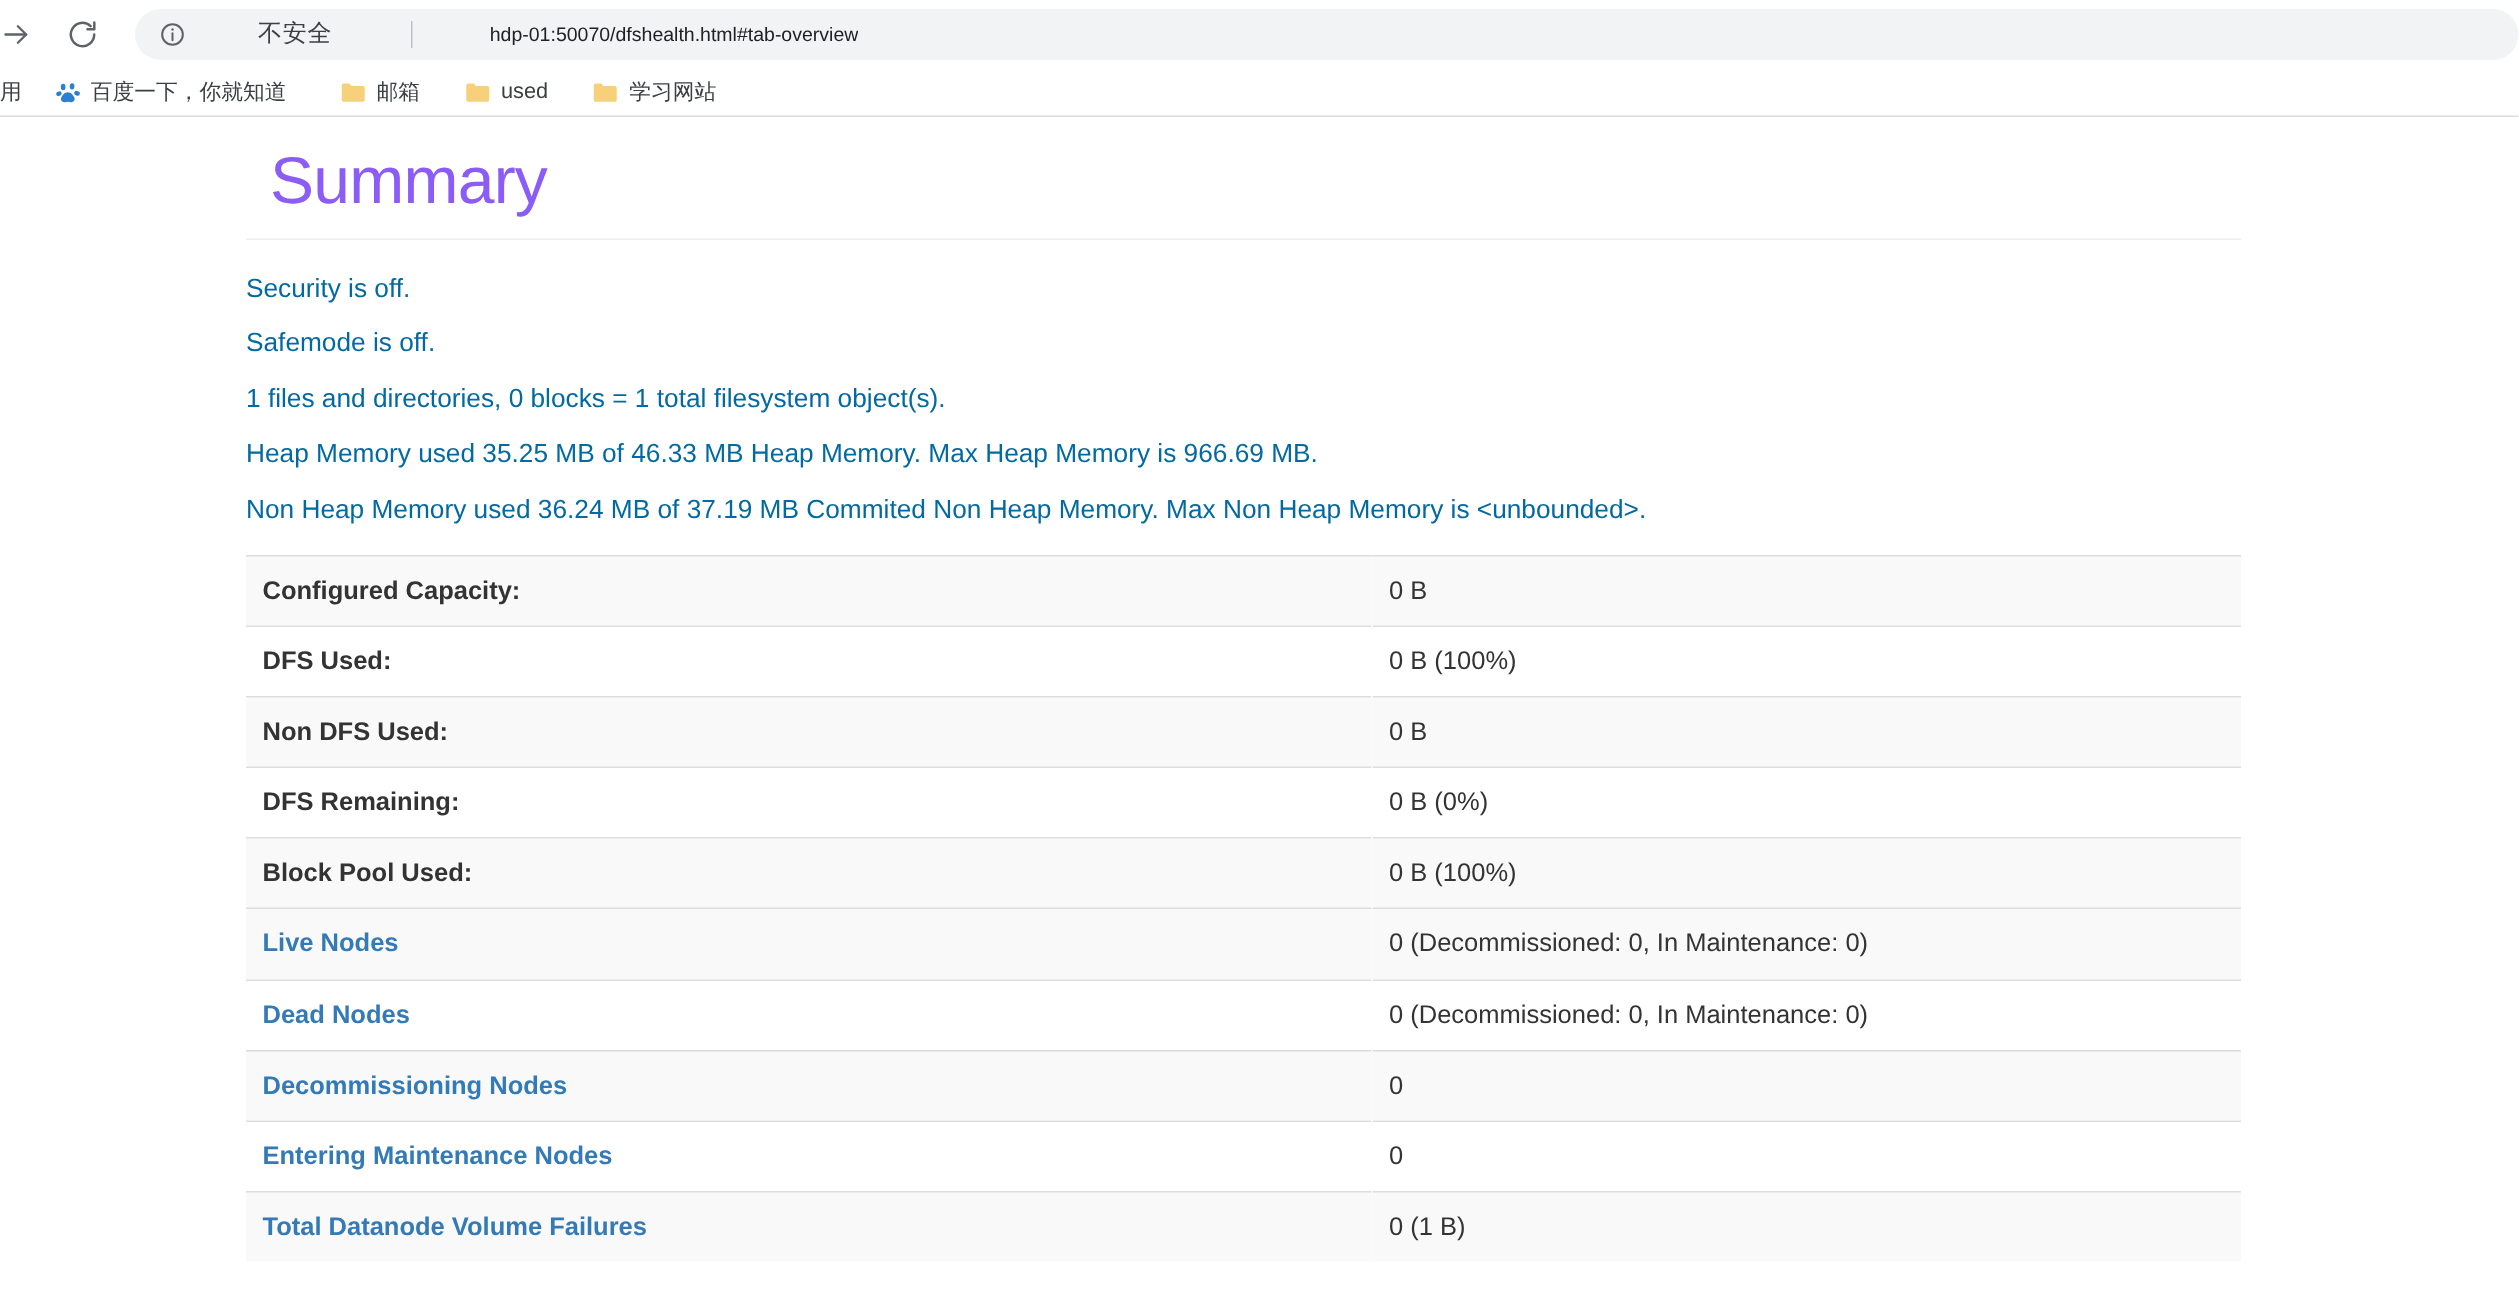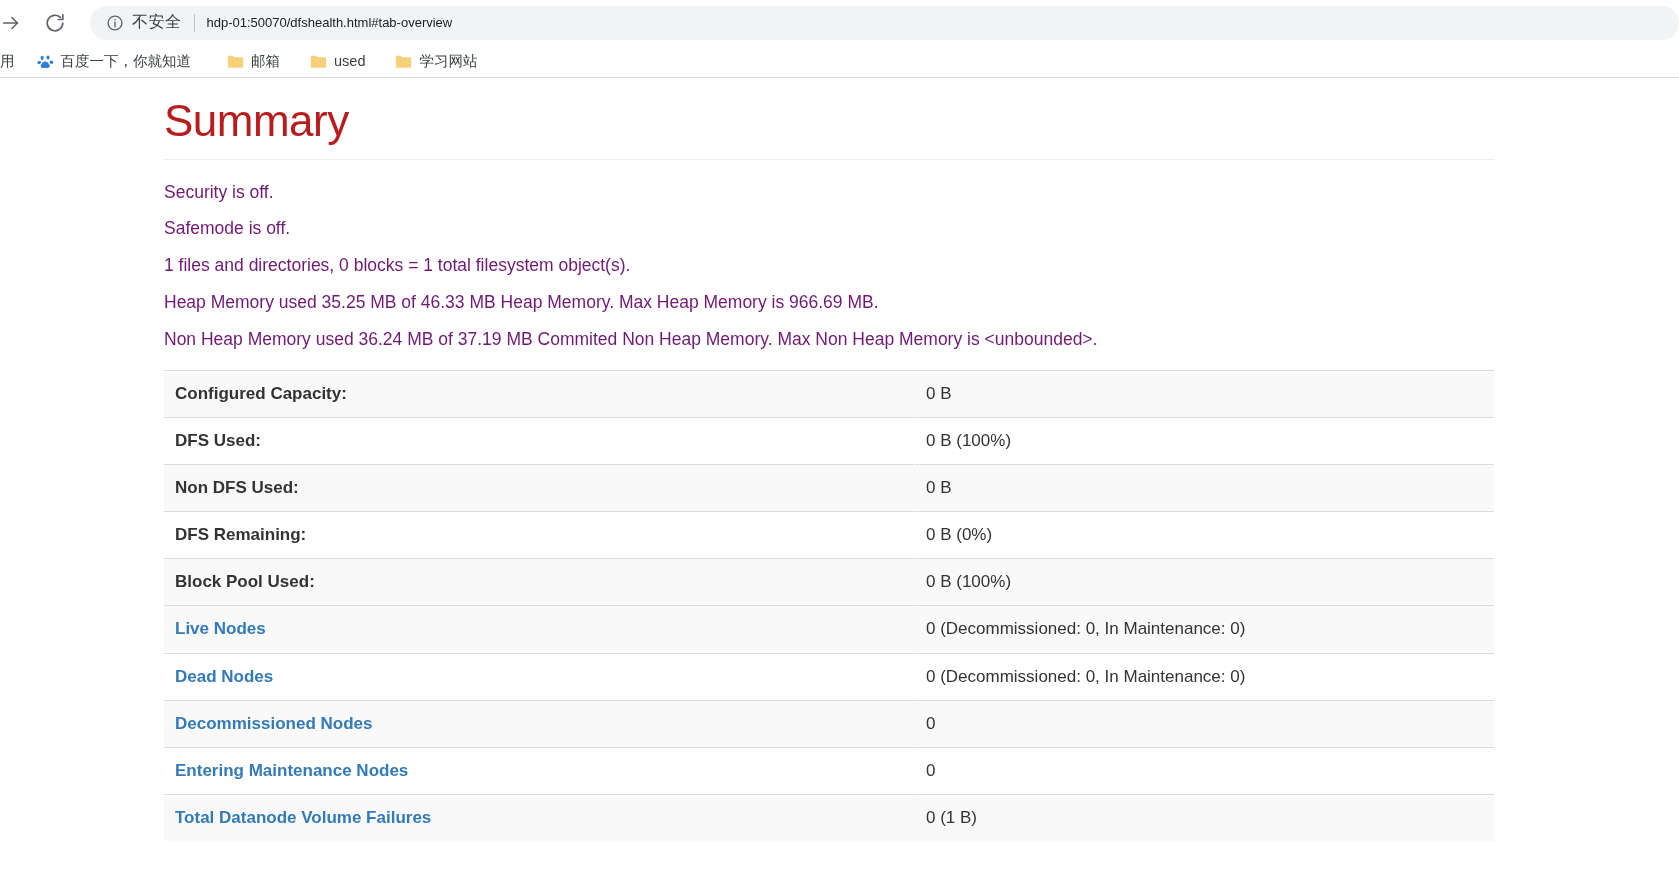--- a/index.html
+++ b/index.html
@@ -40,20 +40,21 @@
   .omnibox {
     margin-left: 18px;
     height: 34px;
     flex: 1;
     background: #f1f3f4;
     border-radius: 17px;
     display: flex;
     align-items: center;
     padding: 0 16px;
     min-width: 0;
+    gap: 40px;
   }
   .info-icon {
     width: 18px;
     height: 18px;
     flex: none;
     color: #5f6368;
     margin-right: 8px;
   }
   .not-secure {
     font-size: 16px;
@@ -130,33 +131,33 @@
     overflow: hidden;
   }
   .container {
     width: 1330px;
     margin-left: 164px;
     padding-top: 18px;
   }
   h1.page-title {
     font-size: 44px;
     font-weight: 400;
-    color: #b91c1c;
-    margin: 0 0 12px 0;
+    color: #8b5cf6;
+    margin: 0 0 12px 16px;
     line-height: 1.15;
     letter-spacing: -0.5px;
   }
   .title-rule {
     border: 0;
     border-top: 1px solid #eeeeee;
     margin: 10px 0 20px 0;
   }
   p.summary-line {
     font-size: 17.5px;
-    color: #701a75;
+    color: #0369a1;
     margin: 0 0 12px 0;
     line-height: 1.42;
   }
   p.summary-line:last-of-type { margin-bottom: 18px; }
 
   table.summary-table {
     width: 1330px;
     border-collapse: collapse;
     table-layout: fixed;
     font-size: 17px;
@@ -307,21 +308,21 @@
           </tr>
           <tr class="odd">
             <td class="key-cell"><a class="tbl-link" href="#">Live Nodes</a></td>
             <td class="val-cell"><span>0 (Decommissioned: 0, In Maintenance: 0)</span></td>
           </tr>
           <tr>
             <td class="key-cell"><a class="tbl-link" href="#">Dead Nodes</a></td>
             <td class="val-cell"><span>0 (Decommissioned: 0, In Maintenance: 0)</span></td>
           </tr>
           <tr class="odd">
-            <td class="key-cell"><a class="tbl-link" href="#">Decommissioned Nodes</a></td>
+            <td class="key-cell"><a class="tbl-link" href="#">Decommissioning Nodes</a></td>
             <td class="val-cell"><span>0</span></td>
           </tr>
           <tr>
             <td class="key-cell"><a class="tbl-link" href="#">Entering Maintenance Nodes</a></td>
             <td class="val-cell"><span>0</span></td>
           </tr>
           <tr class="odd">
             <td class="key-cell"><a class="tbl-link" href="#">Total Datanode Volume Failures</a></td>
             <td class="val-cell"><span>0 (1 B)</span></td>
           </tr>

